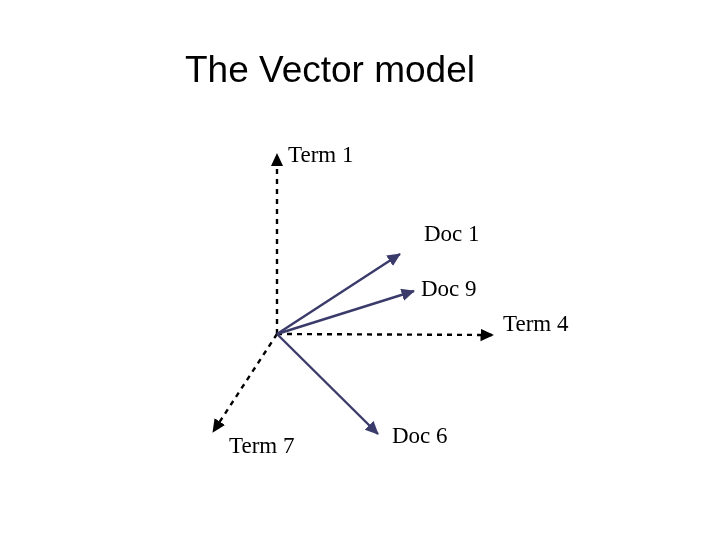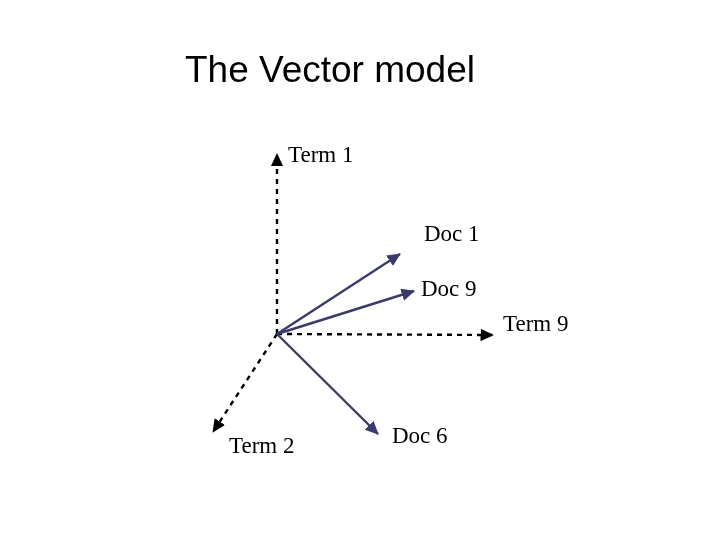--- a/index.html
+++ b/index.html
@@ -72,23 +72,23 @@
 
     <line x1="277" y1="334" x2="400" y2="254" stroke="#3b3b6b" stroke-width="2.4" marker-end="url(#arrow-navy)"></line>
 
     <line x1="277" y1="334" x2="414" y2="291" stroke="#3b3b6b" stroke-width="2.4" marker-end="url(#arrow-navy)"></line>
 
     <line x1="277" y1="334" x2="378" y2="434" stroke="#3b3b6b" stroke-width="2.4" marker-end="url(#arrow-navy)"></line>
   </svg>
 
   <div class="diagram-label" style="left:288px; top:143px;">Term 1</div>
 
-  <div class="diagram-label" style="left:229px; top:434px;">Term 2</div>
+  <div class="diagram-label" style="left:229px; top:434px;">Term 7</div>
 
-  <div class="diagram-label" style="left:503px; top:312px;">Term 9</div>
+  <div class="diagram-label" style="left:503px; top:312px;">Term 4</div>
 
   <div class="diagram-label" style="left:404px; top:222px;margin-left:20px;">Doc 1</div>
 
   <div class="diagram-label" style="left:421px; top:277px;">Doc 9</div>
 
   <div class="diagram-label" style="left:392px; top:424px;">Doc 6</div>
 
 </div>
 
 </body></html>

